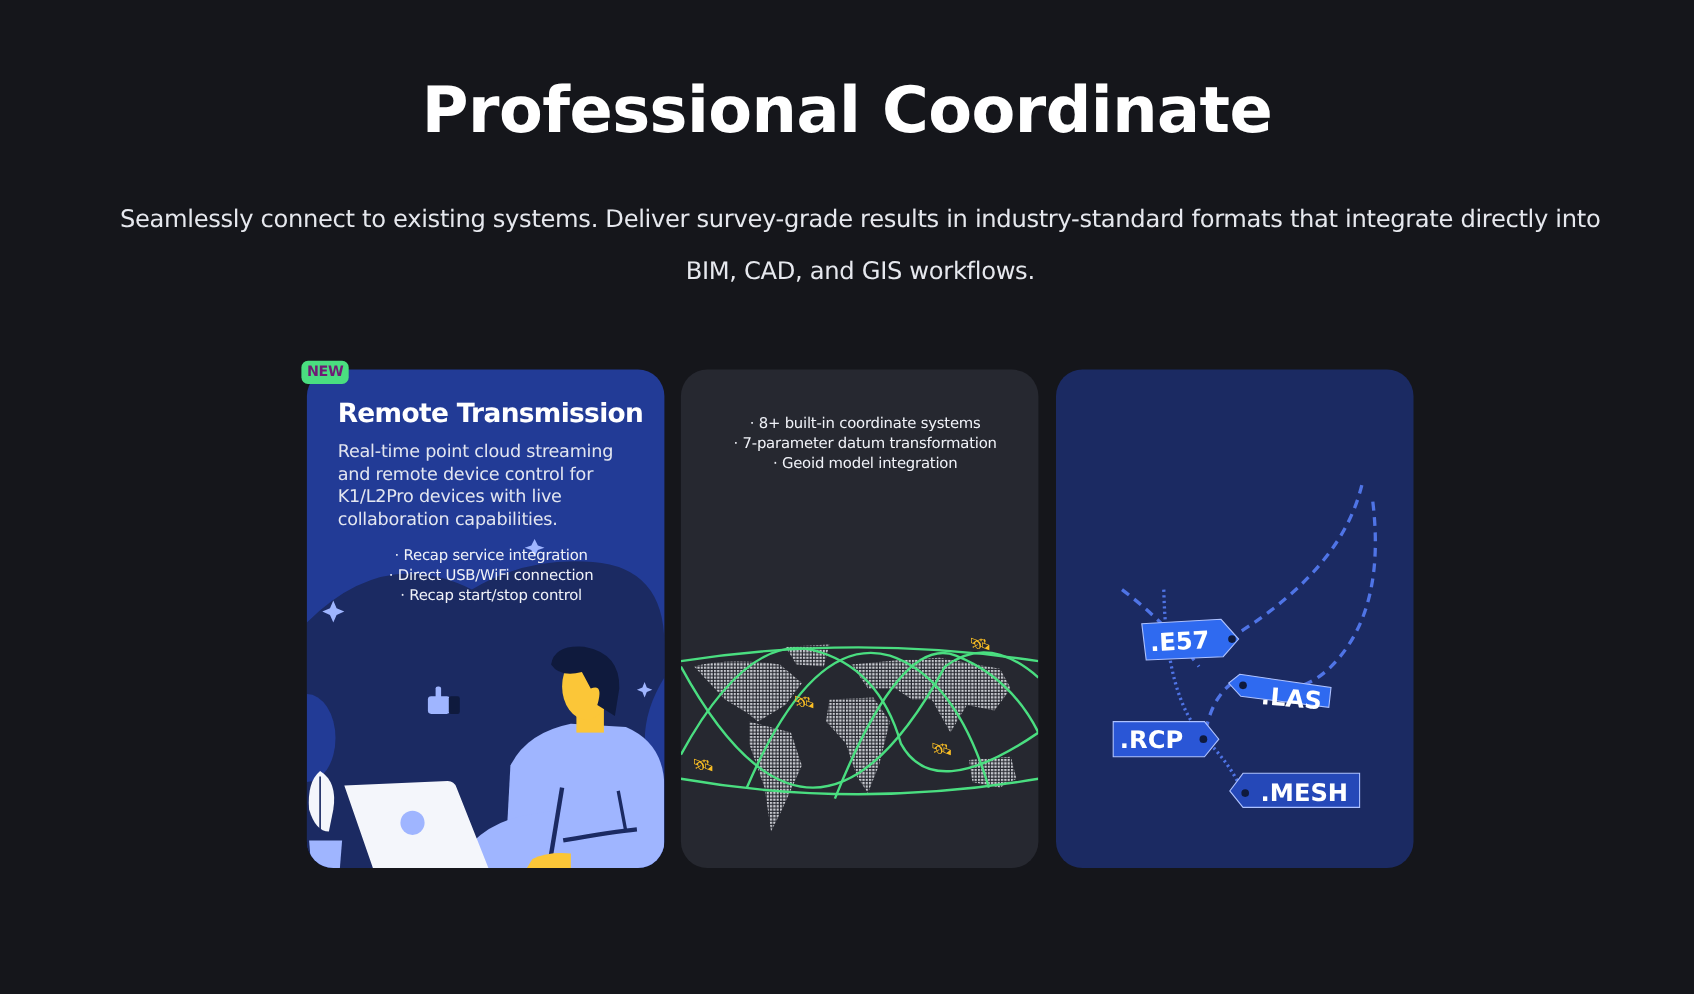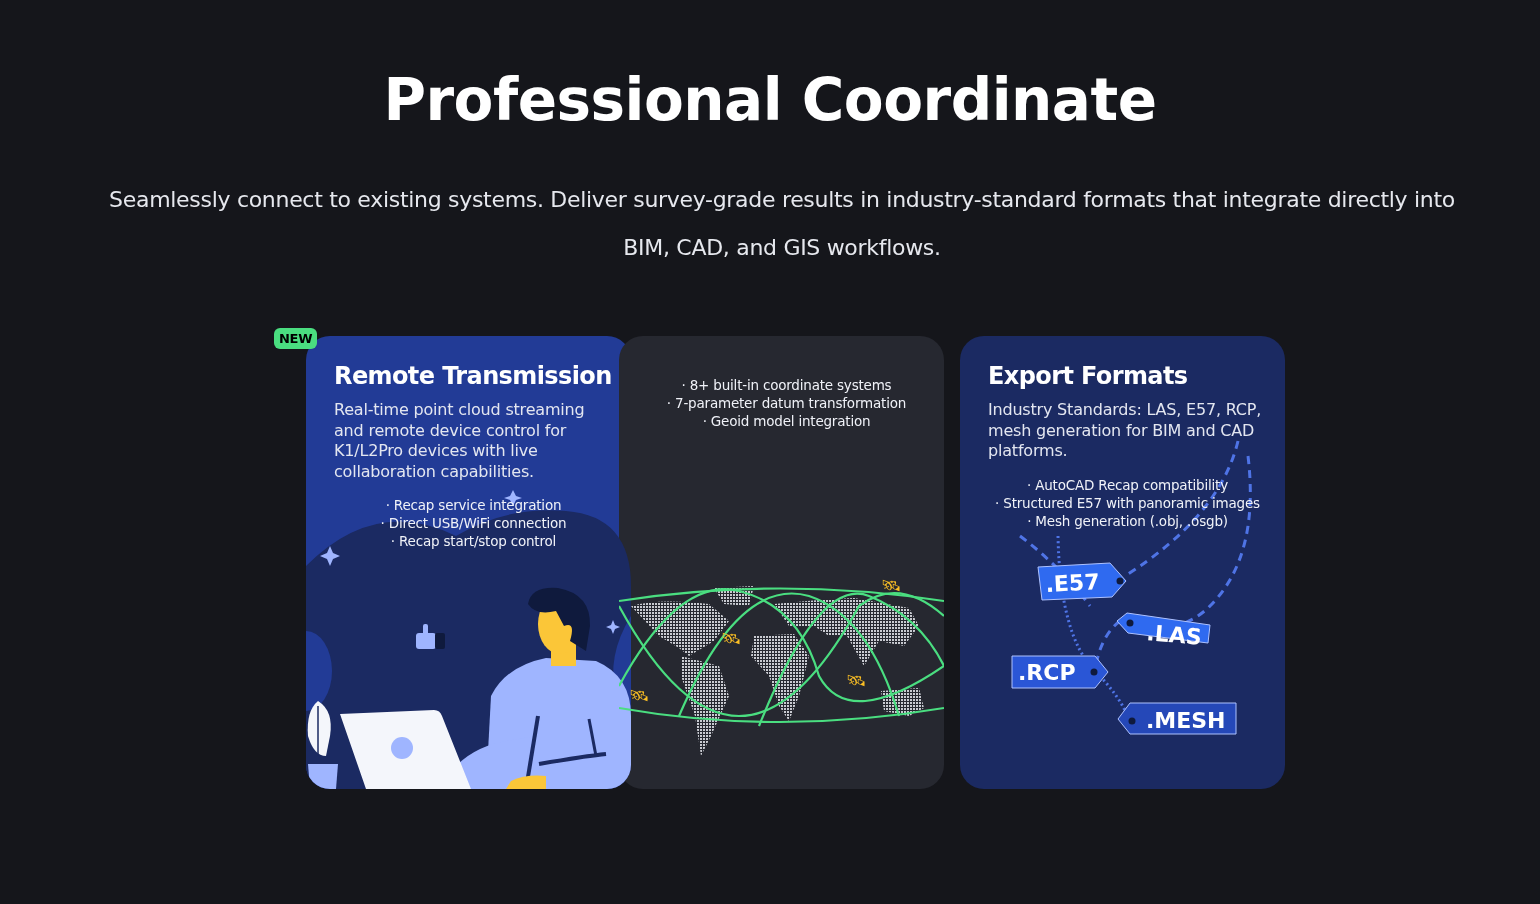--- a/index.html
+++ b/index.html
@@ -15,37 +15,37 @@
   }
   .subtitle {
     position:absolute; top:176px; left:100px; width:1364px; text-align:center;
     font-size:22px; line-height:48px; color:#e6e8ee; font-family:"DejaVu Sans", sans-serif;
     letter-spacing:-0.3px;
   }
   .card {
     position:absolute; top:336px; width:325px; height:453px; border-radius:24px;
     overflow:hidden;
   }
-  .card.c1 { left:279px; background:#223b96;margin-left:27px; }
+  .card.c1 { left:279px; background:#223b96; }
   .card.c2 { left:619px; background:#262830; }
   .card.c3 { left:960px; background:#1b2a62; }
   .card-inner { position:absolute; left:28px; top:26px; right:18px; z-index:2; }
   .card h3 {
     margin:0; font-size:24px; font-weight:bold; letter-spacing:-0.6px; color:#fff;
     font-family:"DejaVu Sans", sans-serif;
   }
   .card .desc {
     margin-top:10px; font-size:16px; line-height:20.5px; color:#e3e6f0; letter-spacing:-0.2px;
   }
   .card ul { list-style:none; margin:14px 0 0; padding:0;text-align:center; }
   .card li { font-size:13.5px; line-height:18px; color:#f0f2f8; letter-spacing:-0.2px; }
   .card li::before { content:"· "; }
   .badge {
     position:absolute; left:274px; top:328px; z-index:5;
-    background:#4ade80; color:#000000; font-weight:bold; font-size:13px;
+    background:#4ade80; color:#701a75; font-weight:bold; font-size:13px;
     padding:3px 5px; border-radius:6px; letter-spacing:-0.3px;
   }
   .art { position:absolute; left:0; top:0; width:100%; height:100%; z-index:1; }
 </style>
 </head>
 <body>
 
 <div class="title">Professional Coordinate</div>
 <div class="subtitle">Seamlessly connect to existing systems. Deliver survey-grade results in industry-standard formats that integrate directly into BIM, CAD, and GIS workflows.</div>
 
@@ -153,22 +153,13 @@
       <path d="M170 367 L276 367 L276 398 L170 398 L158 383 Z" fill="#2548b8" stroke="#aec2ff" stroke-width="1"></path>
       <circle cx="172" cy="385" r="3.5" fill="#0f1a3d"></circle>
     </g>
     <g fill="#fff" font-family="DejaVu Sans, sans-serif" font-weight="bold" font-size="22">
       <text x="86" y="256" transform="rotate(-3 86 256)">.E57</text>
       <text x="186" y="304" transform="rotate(5 186 304)">.LAS</text>
       <text x="58" y="344">.RCP</text>
       <text x="186" y="392">.MESH</text>
     </g>
   </svg>
-  <div class="card-inner">
-    <h3>Export Formats</h3>
-    <div class="desc">Industry Standards: LAS, E57, RCP, mesh generation for BIM and CAD platforms.</div>
-    <ul>
-      <li>AutoCAD Recap compatibility</li>
-      <li>Structured E57 with panoramic images</li>
-      <li>Mesh generation (.obj, .osgb)</li>
-    </ul>
-  </div>
 </div>
 
 </body></html>

